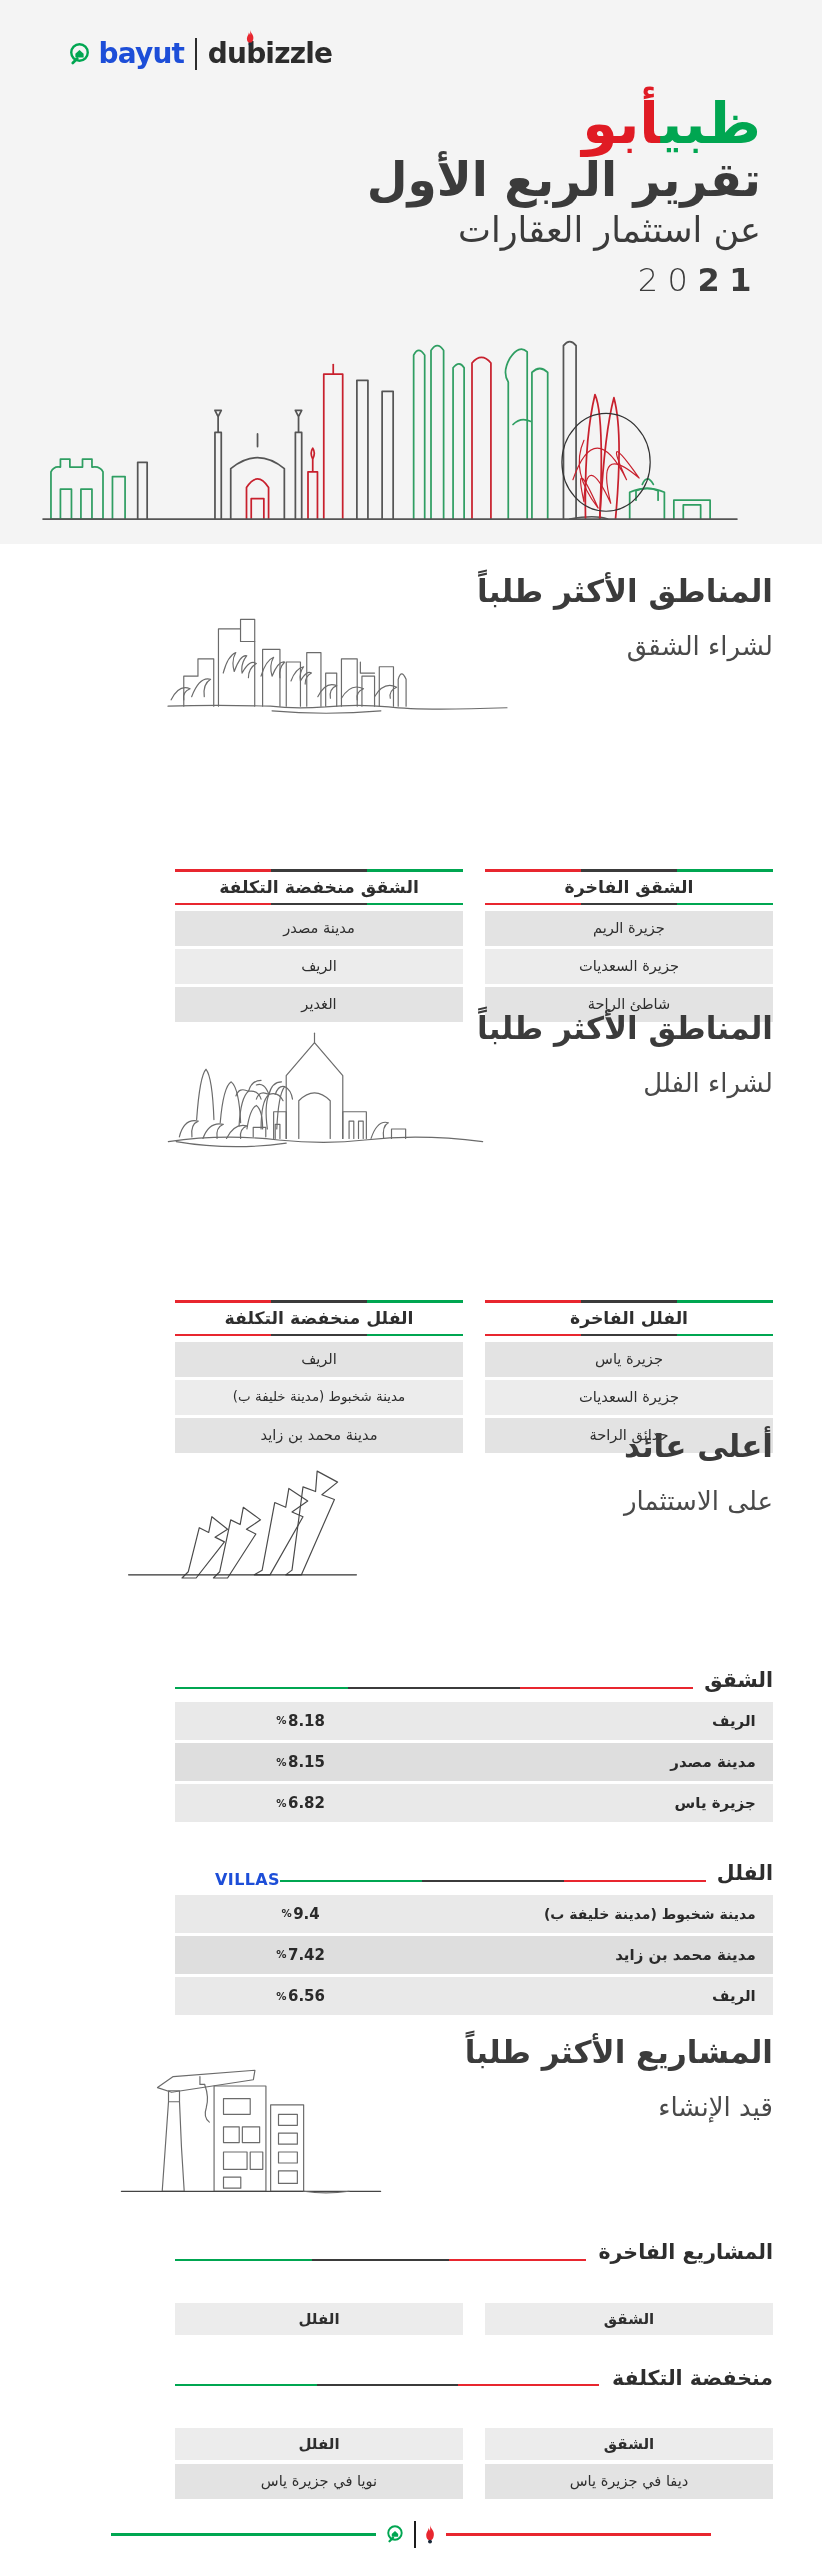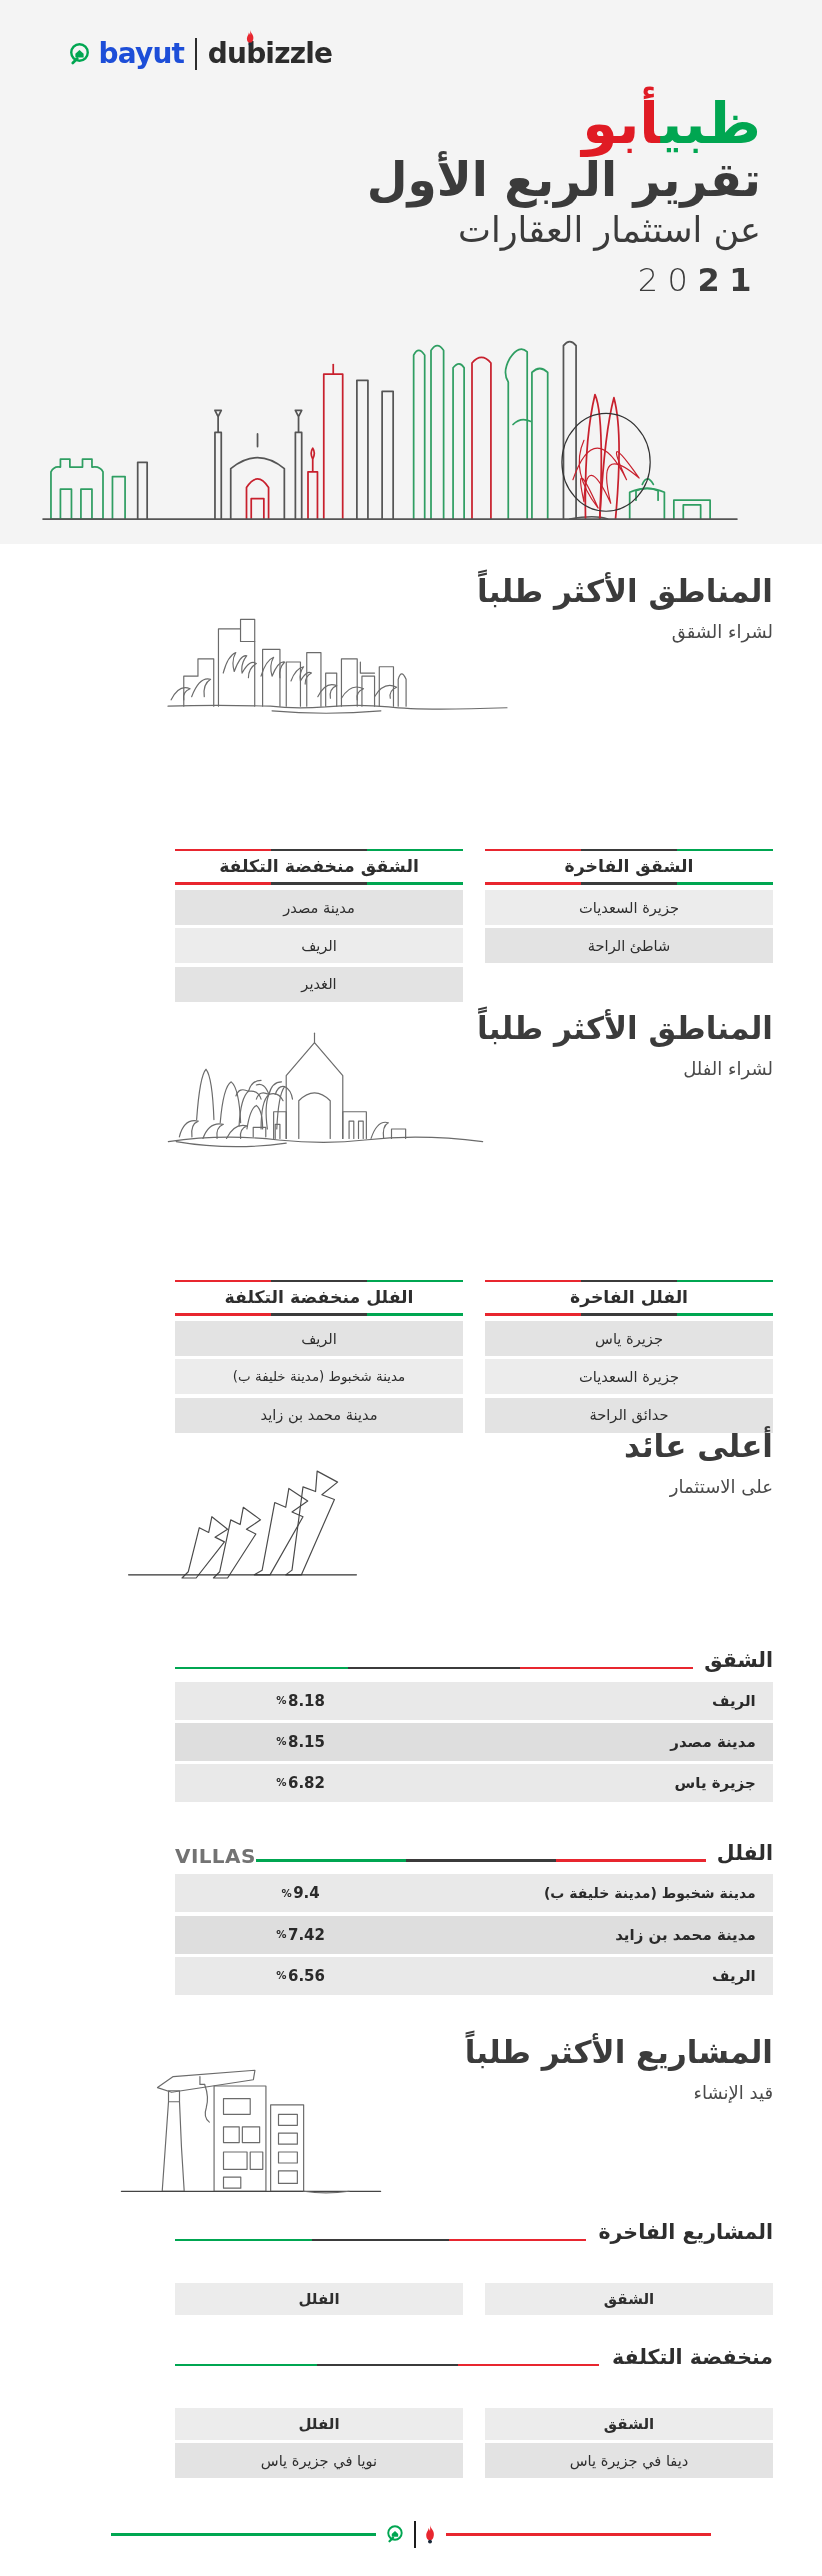--- a/index.html
+++ b/index.html
@@ -126,25 +126,25 @@
     direction: rtl;
     padding-top: 28px;
   }
   .sec-title {
     font-size: 31px;
     font-weight: bold;
     color: #3b3b3b;
     line-height: 1.28;
   }
   .sec-sub {
-    font-size: 18px;
+    font-size: 26px;
     font-weight: normal;
     color: #4a4a4a;
     line-height: 1.3;
-    margin-top: 8px;
+    margin-top: 18px;
   }
   .illus {
     position: absolute;
     pointer-events: none;
   }
 
   
   .tri {
     display: flex;
     height: 2.4px;
@@ -197,26 +197,27 @@
   }
   .roi-head .label {
     font-size: 20.5px;
     font-weight: bold;
     color: #2e2e2e;
     white-space: nowrap;
     padding-bottom: 3.2px;
   }
   .roi-head .rule { flex: 1 1 auto; margin-right: 11px; padding-bottom: 6.3px; }
   .roi-head .lat {
-    font-size: 20px;
-    font-weight: bold;
-    color: #737373;
+    font-size: 16px;
+    font-weight: bold;
+    color: #1d4ed8;
     direction: ltr;
     letter-spacing: 0.4px;
     white-space: nowrap;
+    margin-left: 40px;
   }
   .roi-rows { margin-top: 6.3px; }
   .roi-row {
     display: flex;
     direction: rtl;
     align-items: center;
     height: 38px;
     background: #e9e9e9;
     margin-bottom: 3.2px;
   }
@@ -404,20 +405,21 @@
             <i class="k"></i>
             <i class="r"></i>
           </div>
         <div class="col-head">الشقق الفاخرة</div>
         <div class="tri">
             <i class="g"></i>
             <i class="k"></i>
             <i class="r"></i>
           </div>
         <div class="rows">
+          <div class="row">جزيرة الريم</div>
           <div class="row alt">جزيرة السعديات</div>
           <div class="row">شاطئ الراحة</div>
         </div>
       </div>
       <div class="col">
         <div class="tri">
             <i class="g"></i>
             <i class="k"></i>
             <i class="r"></i>
           </div>

